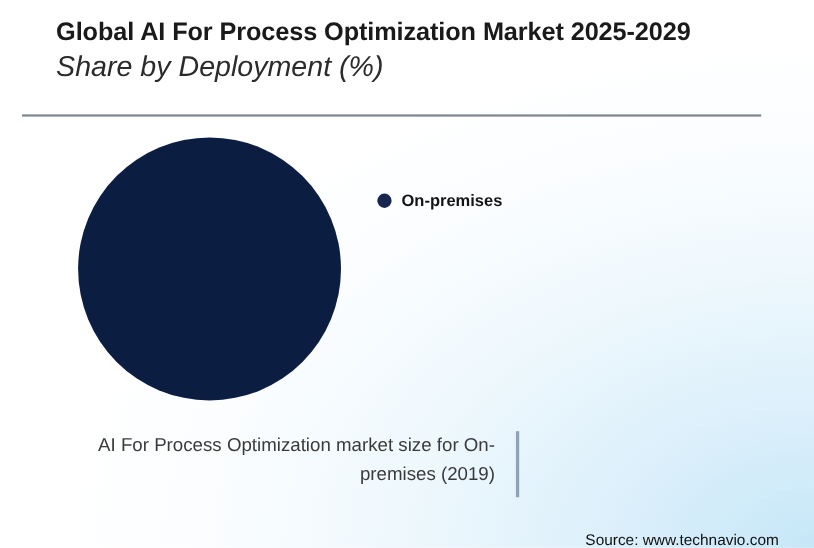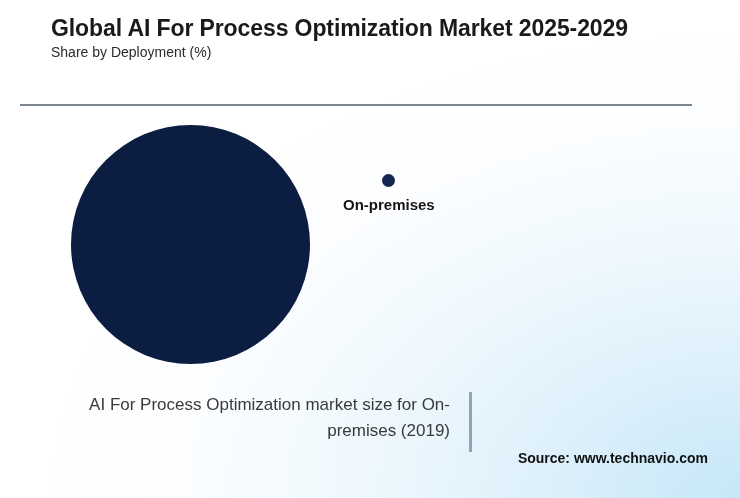--- a/index.html
+++ b/index.html
@@ -36,25 +36,26 @@
   .chart-title {
     font-size: 23px;
     font-weight: bold;
     line-height: 1.22;
     color: #1a1a1a;
     letter-spacing: -0.1px;
     margin: 0;
     white-space: pre-line;
   }
   .chart-subtitle {
-    font-size: 14px;
+    font-size: 26px;
     font-weight: normal;
     line-height: 1.25;
     color: #2b2b2b;
     margin: 2px 0 0 0;
+    font-style: italic;
   }
   .header-rule {
     position: absolute;
     left: 20px;
     top: 104px;
     width: 672px;
     height: 2px;
     background: #7d868f;
   }
 
@@ -81,21 +82,20 @@
     position: absolute;
     left: 343px;
     top: 174px;
     display: flex;
     align-items: center;
   }
   .legend-item {
     display: flex;
     align-items: center;
     gap: 9px;
-    flex-direction: column;
   }
   .legend-dot {
     width: 13px;
     height: 13px;
     border-radius: 50%;
     background: #17264f;
     flex: none;
   }
   .legend-label {
     font-size: 15px;
@@ -136,23 +136,23 @@
     top: 8px;
     font-size: 20px;
     font-weight: bold;
     color: #101010;
     white-space: nowrap;
   }
 
   .source {
     position: absolute;
     right: 32px;
-    bottom: 32px;
+    bottom: 0;
     font-size: 14px;
-    font-weight: bold;
+    font-weight: normal;
     color: #111111;
     white-space: nowrap;
   }
 </style>
 </head>
 <body>
 
 <div id="infographic">
 
   <div class="header">

